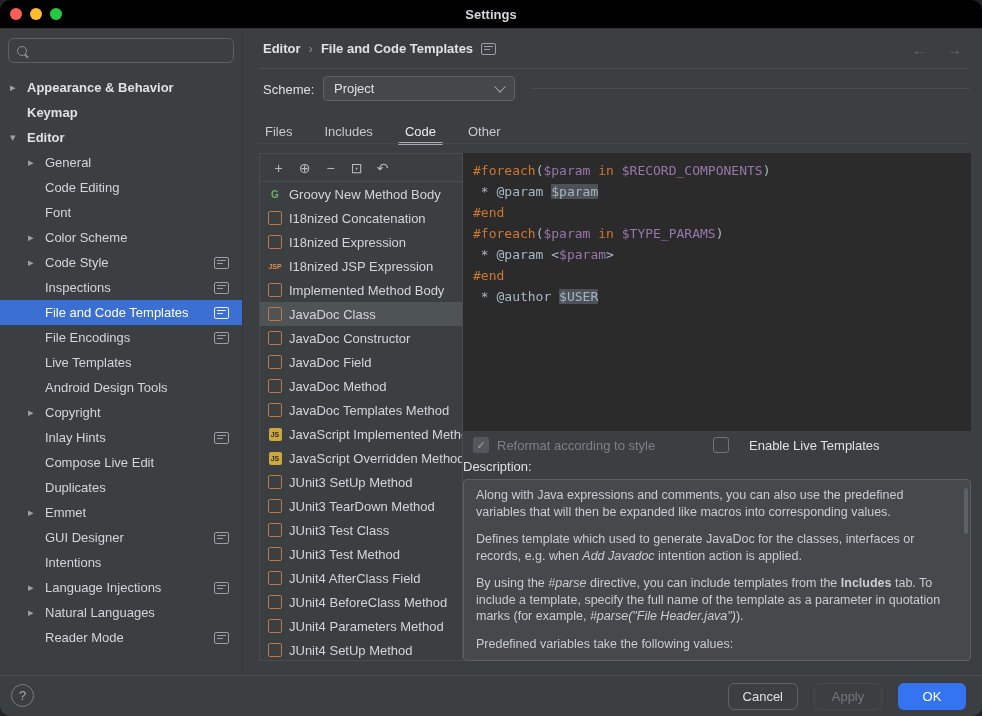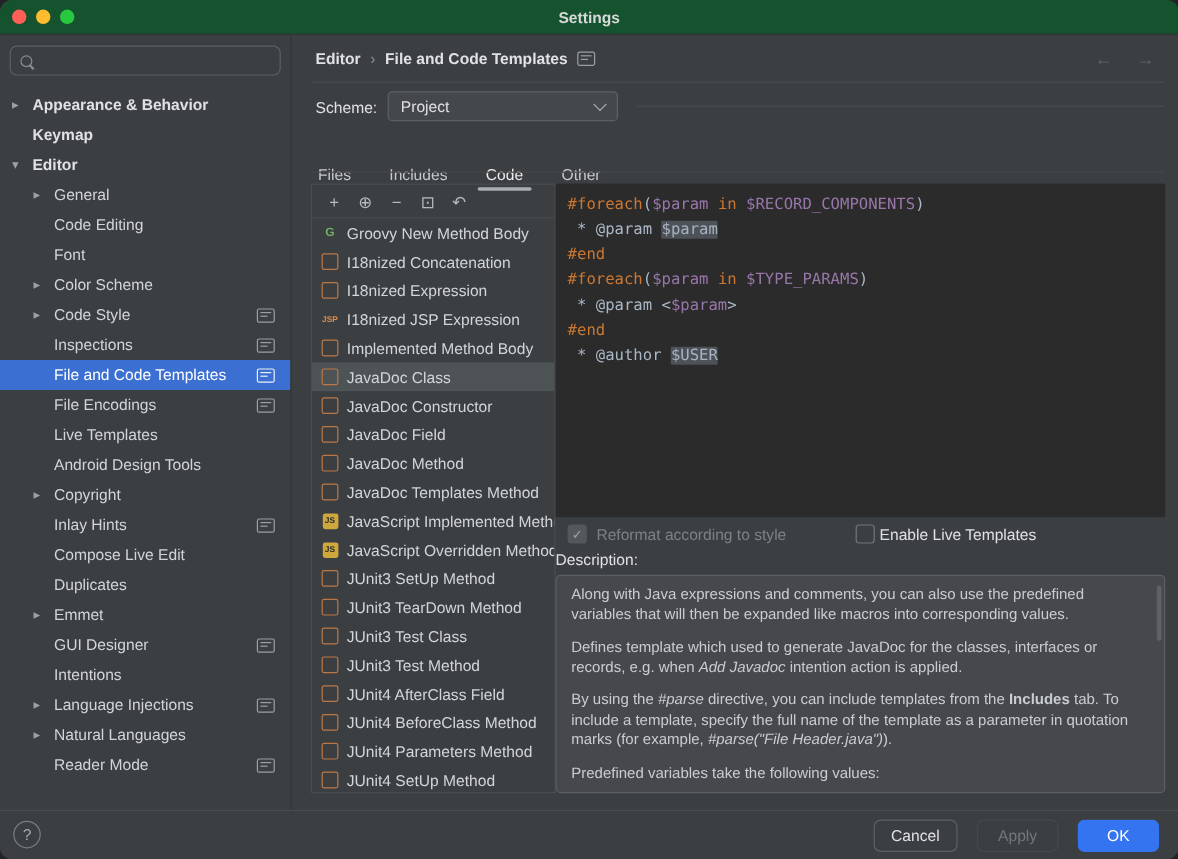--- a/index.html
+++ b/index.html
@@ -4,21 +4,21 @@
 <style>
   :root{
     --bg:#3c3f41; --accent:#3574f0; --selection:#3b6fd1; --list-sel:#4e5356;
     --editor-bg:#2b2b2b; --dir:#cc7832; --var:#9876aa;
   }
   html,body{margin:0;padding:0;}
   body{width:982px;height:716px;background:#232325;font-family:"Liberation Sans",sans-serif;}
   .window{position:absolute;inset:0;border-radius:10px;overflow:hidden;background:var(--bg);color:#dfe1e5;font-size:13px;}
 
   
-  .titlebar{position:absolute;top:0;left:0;right:0;height:28px;background:#14532d;border-bottom:1px solid #323436;}
+  .titlebar{position:absolute;top:0;left:0;right:0;height:28px;background:#000000;border-bottom:1px solid #323436;}
   .traffic{position:absolute;left:10px;top:8px;display:flex;gap:8px;}
   .tl{width:12px;height:12px;border-radius:50%;}
   .tl.red{background:#ff5f57}.tl.yellow{background:#febc2e}.tl.green{background:#28c840}
   .wtitle{position:absolute;inset:0;display:flex;align-items:center;justify-content:center;font-weight:bold;color:#d6d8da;}
 
   
   .sidebar{position:absolute;left:0;top:29px;width:242px;bottom:40px;border-right:1px solid #343638;overflow:hidden;}
   .search{position:absolute;left:8px;top:9px;width:226px;height:25px;border:1px solid #5c6063;border-radius:6px;display:flex;align-items:center;box-sizing:border-box;}
   .mag{width:8px;height:8px;border:1.5px solid #8b8e91;border-radius:50%;margin-left:8px;position:relative;flex:none;}
   .mag::after{content:"";position:absolute;width:5px;height:1.5px;background:#8b8e91;transform:rotate(45deg);left:6px;top:8px;}
@@ -46,21 +46,21 @@
   .crumb{color:#dfe1e5;}
   .crumb-sep{color:#8b8f93;font-weight:normal;}
   .nav{position:absolute;right:20px;top:12px;display:flex;gap:20px;color:#63666a;font-size:15px;}
   .sep-h{position:absolute;height:1px;background:#494c4e;}
   #sep-breadcrumb{left:16px;right:12px;top:39px;}
   .scheme-label{position:absolute;left:20px;top:53px;}
   .combo{position:absolute;left:80px;top:47px;width:192px;height:25px;background:#45484b;border:1px solid #5d6164;border-radius:4px;display:flex;align-items:center;padding:0 10px;box-sizing:border-box;}
   .combo-value{flex:1;color:#dfe1e5;}
   .combo-chev{width:7px;height:7px;border-right:1.6px solid #9fa3a7;border-bottom:1.6px solid #9fa3a7;transform:rotate(45deg);margin-top:-4px;flex:none;}
   #sep-scheme{left:288px;right:12px;top:59px;background:#4a4d4f;}
-  .tabs{position:absolute;left:12px;top:102px;height:28px;display:flex;}
+  .tabs{position:absolute;left:12px;top:88px;height:28px;display:flex;}
   .tab{padding:0 10px;margin-right:12px;display:flex;align-items:center;color:#c6c9cd;position:relative;}
   .tab.selected{color:#e9ebee;}
   .tab.selected::after{content:"";position:absolute;left:3px;right:3px;bottom:0;height:3px;background:#a9adb3;border-radius:2px;}
   #sep-tabs{left:16px;right:12px;top:114px;background:#454749;}
 
   .tpl-panel{position:absolute;left:16px;top:124px;width:204px;height:508px;border:1px solid #4a4d50;box-sizing:border-box;overflow:hidden;}
   .tpl-toolbar{height:27px;border-bottom:1px solid #4a4d50;display:flex;align-items:center;padding-left:8px;gap:5px;}
   .tbtn{width:21px;text-align:center;color:#b7babd;font-size:14px;}
   .tpl-row{height:24px;display:flex;align-items:center;padding-left:8px;white-space:nowrap;overflow:hidden;}
   .tpl-row.selected{background:var(--list-sel);}
@@ -70,21 +70,21 @@
   .ic-jsp{color:#e08c4c;font-size:7px;font-weight:bold;letter-spacing:0;}
   .ic-js{width:13px;height:13px;background:#cfa83d;color:#2b2b2b;border-radius:2px;font-size:7px;font-weight:bold;display:flex;align-items:center;justify-content:center;}
   .tpl-label{color:#d2d5d9;}
 
   .editor{position:absolute;left:220px;top:124px;width:508px;height:278px;background:var(--editor-bg);box-sizing:border-box;padding:7px 0 0 10px;font-family:"DejaVu Sans Mono",monospace;font-size:13px;line-height:21px;overflow:hidden;white-space:pre;}
   .tok-plain{color:#a9b7c6}.tok-dir{color:var(--dir)}.tok-var{color:var(--var)}
   .tok-varhl{color:#b murmur}
   .tok-varhl{color:#a8b2c0;background:#4c5258;border-radius:1px;}
 
   .opt1{position:absolute;left:230px;top:408px;display:flex;align-items:center;gap:8px;}
-  .opt2{position:absolute;left:470px;top:408px;display:flex;align-items:center;gap:4px;}
+  .opt2{position:absolute;left:470px;top:408px;display:flex;align-items:center;gap:20px;}
   .cb{width:16px;height:16px;border-radius:3px;box-sizing:border-box;display:flex;align-items:center;justify-content:center;font-size:11px;}
   .cb.disabled-checked{background:#54585d;color:#9ea2a7;}
   .cb.unchecked{border:1.6px solid #72767b;color:transparent;}
   .opt1 .opt-label{color:#7d8186;}
   .opt2 .opt-label{color:#dfe1e5;}
 
   .desc-label{position:absolute;left:220px;top:430px;color:#dfe1e5;}
   .desc-box{position:absolute;left:220px;top:450px;width:508px;height:182px;background:#46484b;border:1px solid #5c6063;border-radius:4px;box-sizing:border-box;padding:7px 14px 7px 12px;color:#c9cdd1;font-size:12.5px;line-height:16.5px;overflow:hidden;}
   .desc-box p{margin:0 0 11px 0;}
   .seg-i{font-style:italic}.seg-b{font-weight:bold}

